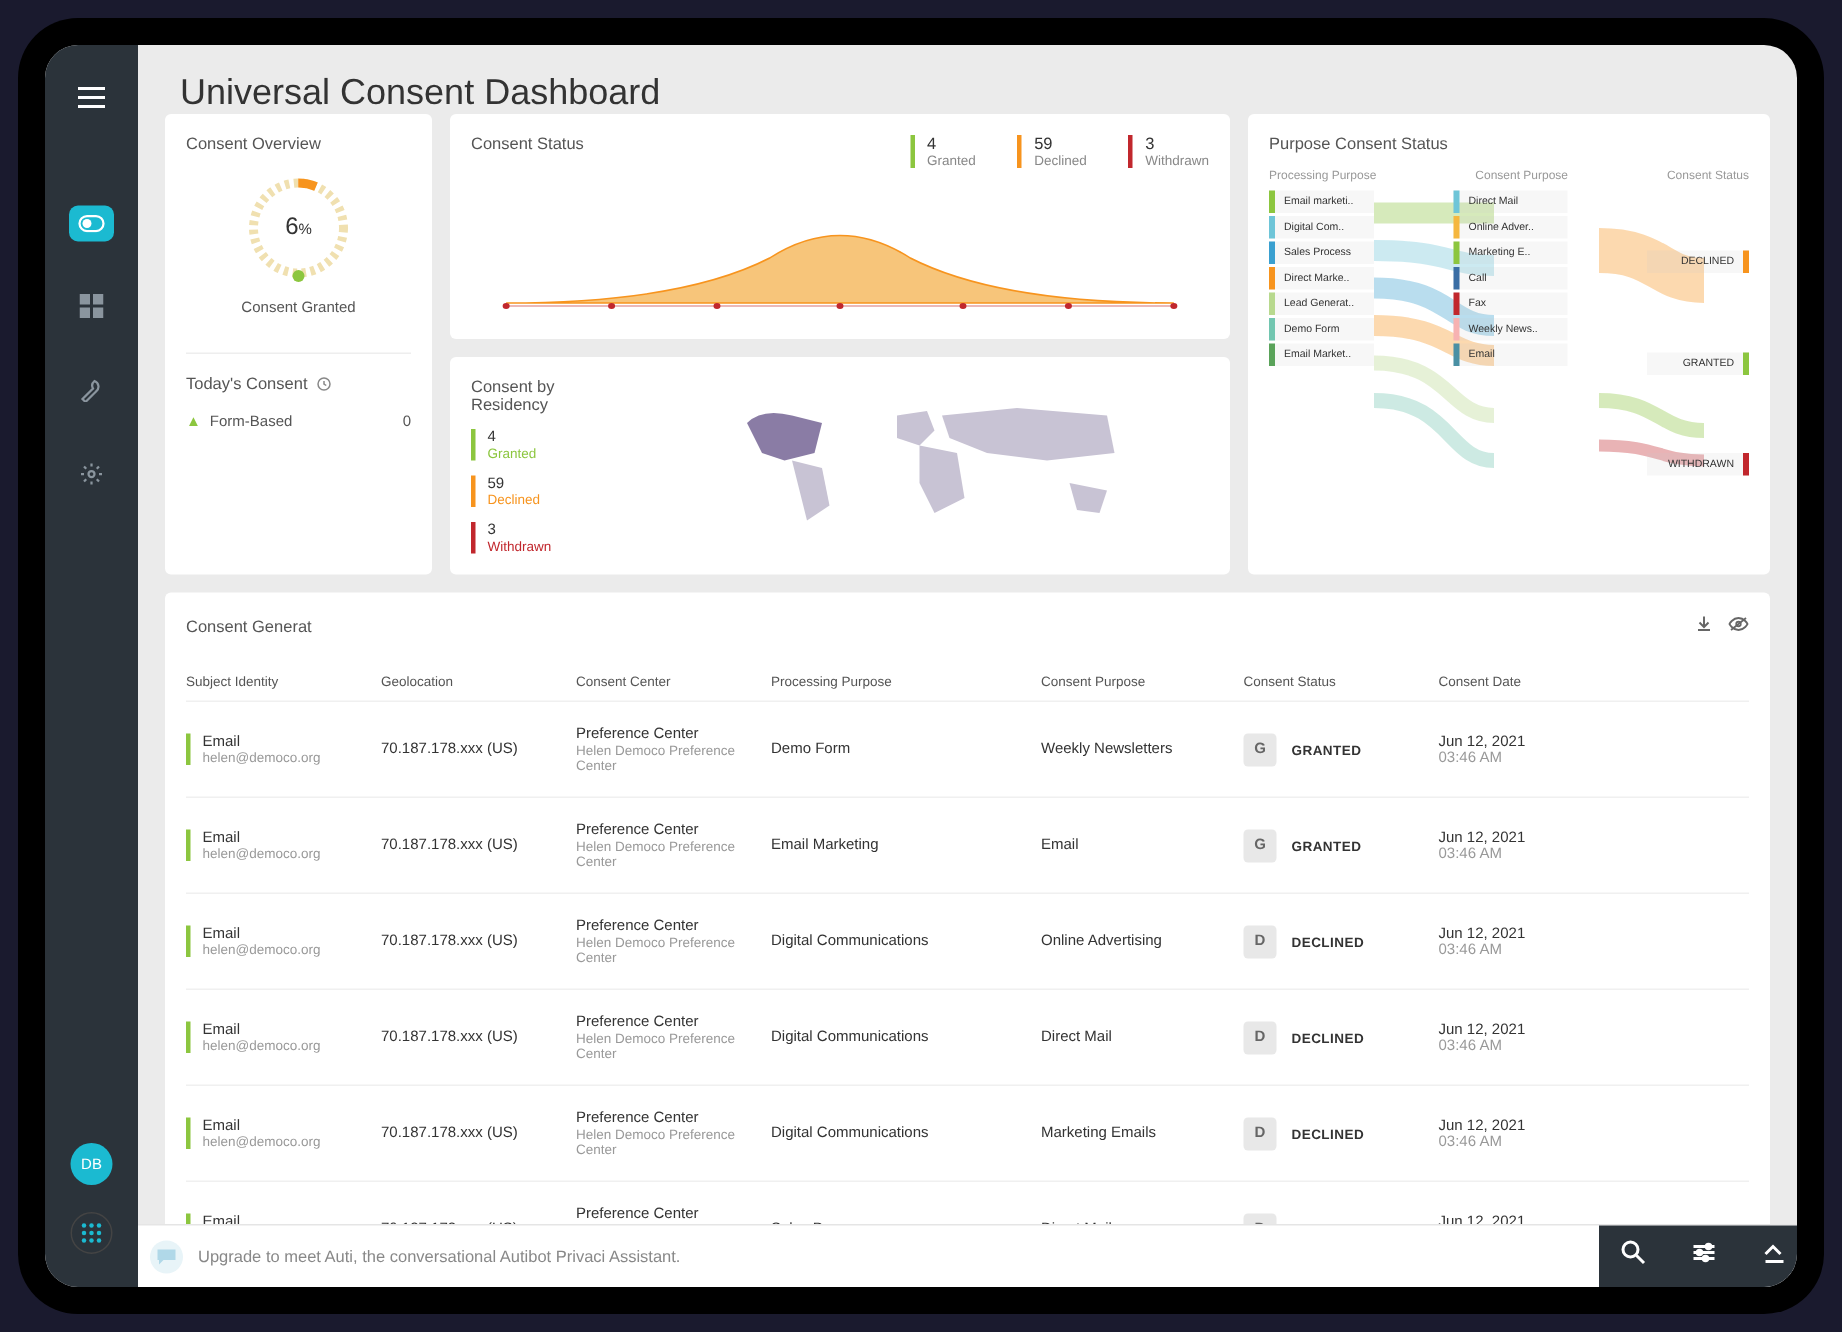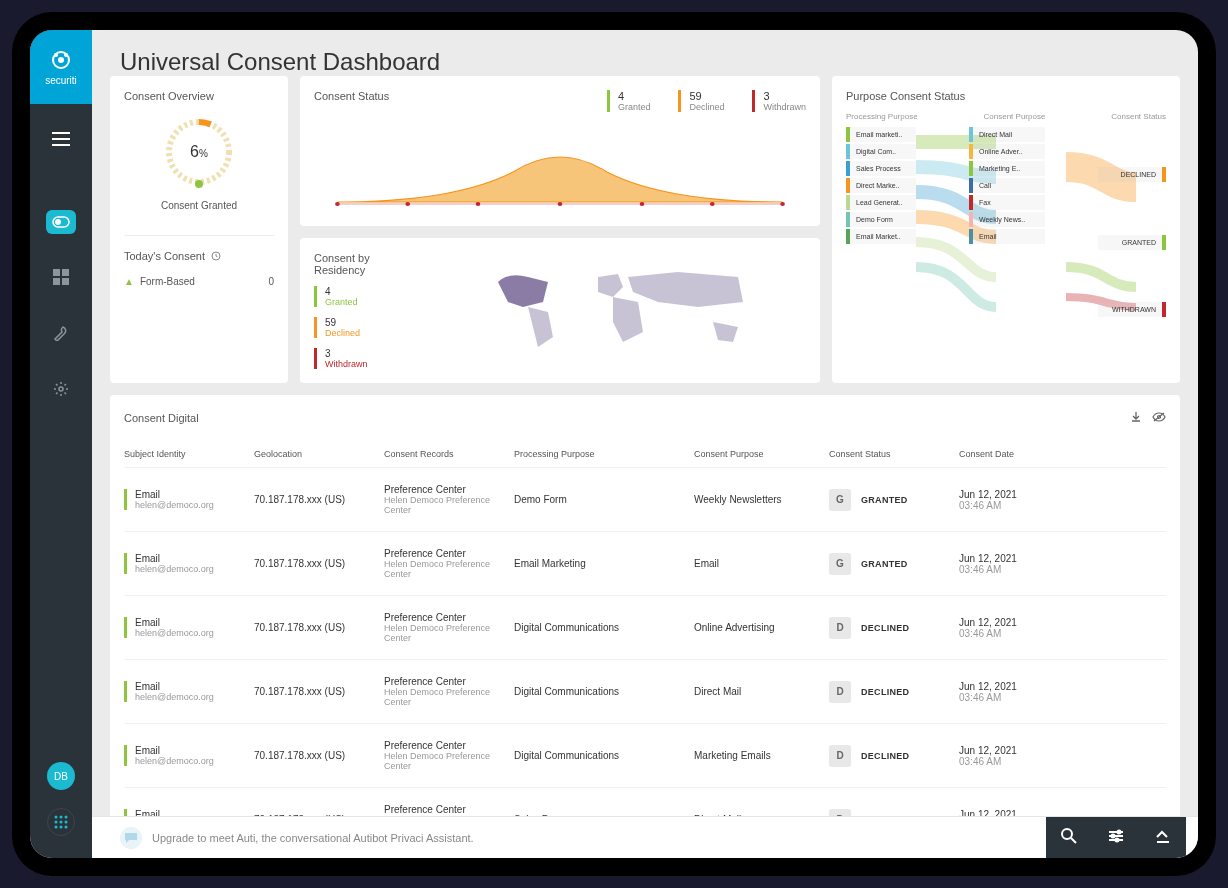--- a/index.html
+++ b/index.html
@@ -71,44 +71,35 @@
   .subj .t { font-size:10px; color:#333; }
   .subj .s { font-size:9px; color:#999; }
   .src .t { font-size:10px; color:#333; }
   .src .s { font-size:9px; color:#999; }
   .status-cell { display:flex; align-items:center; gap:10px; }
   .status-badge { width:22px; height:22px; background:#e8e8e8; color:#666; font-size:10px; font-weight:600; display:flex; align-items:center; justify-content:center; border-radius:3px; }
   .status-text { font-size:9px; font-weight:600; color:#333; letter-spacing:0.3px; }
   .date .t { font-size:10px; color:#333; }
   .date .s { font-size:10px; color:#999; }
 
-  .bottom-bar { position:absolute; bottom:0; left:62px; right:0; height:42px; background:#fff; display:flex; align-items:center; padding:0 28px; border-top:1px solid #e5e5e5; }
+  .bottom-bar { position:absolute; bottom:0; left:62px; right:0; height:42px; background:#fff; display:flex; align-items:center; padding:0 8px; border-top:1px solid #e5e5e5; }
   .chat-icon { width:22px; height:22px; border-radius:50%; background:#e8f4f8; margin-right:10px; display:flex; align-items:center; justify-content:center; }
   .bottom-text { font-size:11px; color:#888; flex:1; }
   .bottom-right { width:140px; height:42px; background:#2b333a; display:flex; align-items:center; justify-content:space-around; margin-right:-16px; }
   .bottom-right span { color:#fff; cursor:pointer; }
 
   .sankey-col { display:flex; flex-direction:column; gap:2px; }
   .sankey-node { font-size:7px; padding:4px 6px; color:#333; border-left:4px solid; background:rgba(200,200,200,0.15); white-space:nowrap; overflow:hidden; }
 </style>
 </head>
 <body>
 
 <div class="device-frame">
   <div class="screen">
     <aside class="sidebar">
-      <div class="logo-block">
-        <svg width="24" height="24" viewBox="0 0 24 24" fill="none">
-            <circle cx="12" cy="12" r="8" stroke="#fff" stroke-width="2"></circle>
-            <circle cx="12" cy="12" r="3" fill="#fff"></circle>
-            <circle cx="7" cy="7" r="2" fill="#fff"></circle>
-            <circle cx="17" cy="7" r="2" fill="#fff"></circle>
-          </svg>
-        <span>securiti</span>
-      </div>
       <div class="menu-icon">
         <svg width="18" height="14" viewBox="0 0 18 14">
             <rect width="18" height="2" fill="currentColor"></rect>
             <rect y="6" width="18" height="2" fill="currentColor"></rect>
             <rect y="12" width="18" height="2" fill="currentColor"></rect>
           </svg>
       </div>
       <div class="nav-icons">
         <div class="nav-icon active">
             <svg width="18" height="12" viewBox="0 0 18 12">
@@ -299,36 +290,36 @@
                   <div class="sankey-node" style="border-top-color: rgb(247, 148, 30); border-right: 4px solid rgb(247, 148, 30); border-bottom-color: rgb(247, 148, 30); border-left: none; text-align: right;">DECLINED</div>
                   <div class="sankey-node" style="border-top-color: rgb(140, 198, 63); border-right: 4px solid rgb(140, 198, 63); border-bottom-color: rgb(140, 198, 63); border-left: none; text-align: right;">GRANTED</div>
                   <div class="sankey-node" style="border-top-color: rgb(193, 39, 45); border-right: 4px solid rgb(193, 39, 45); border-bottom-color: rgb(193, 39, 45); border-left: none; text-align: right;">WITHDRAWN</div>
                 </div>
             </div>
           </div>
         </div>
 
         <div class="records-card">
           <div class="records-header">
-            <div class="card-title">Consent Digital</div>
+            <div class="card-title">Consent Generat</div>
             <div class="records-icons">
               <span><svg width="12" height="12" viewBox="0 0 12 12" fill="currentColor">
                     <path d="M6 1v6M3 5l3 3 3-3M2 10h8" stroke="currentColor" stroke-width="1.3" fill="none"></path>
                   </svg></span>
               <span><svg width="14" height="12" viewBox="0 0 14 12" fill="none" stroke="currentColor" stroke-width="1.2">
                     <path d="M1 6s2-4 6-4 6 4 6 4-2 4-6 4-6-4-6-4z"></path>
                     <circle cx="7" cy="6" r="1.5"></circle>
                     <line x1="2" y1="10" x2="12" y2="2"></line>
                   </svg></span>
             </div>
           </div>
           <div class="tbl-head" id="tbl-head">
               <div>Subject Identity</div>
               <div>Geolocation</div>
-              <div>Consent Records</div>
+              <div>Consent Center</div>
               <div>Processing Purpose</div>
               <div>Consent Purpose</div>
               <div>Consent Status</div>
               <div>Consent Date</div>
             </div>
           <div id="tbl-body">
               <div class="tbl-row">
                 <div class="subj">
                   <div class="t">Email</div>
                   <div class="s">helen@democo.org</div>

